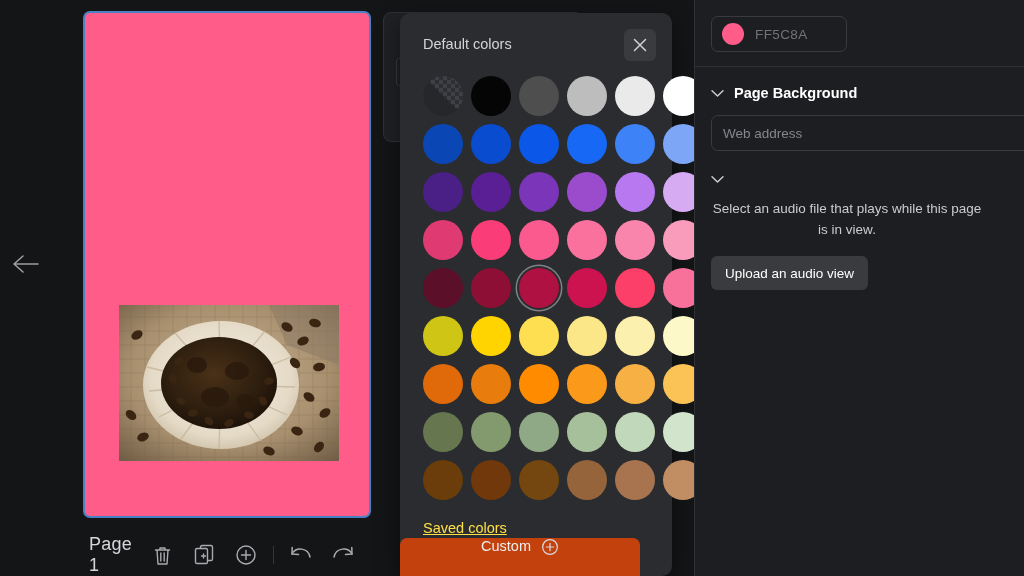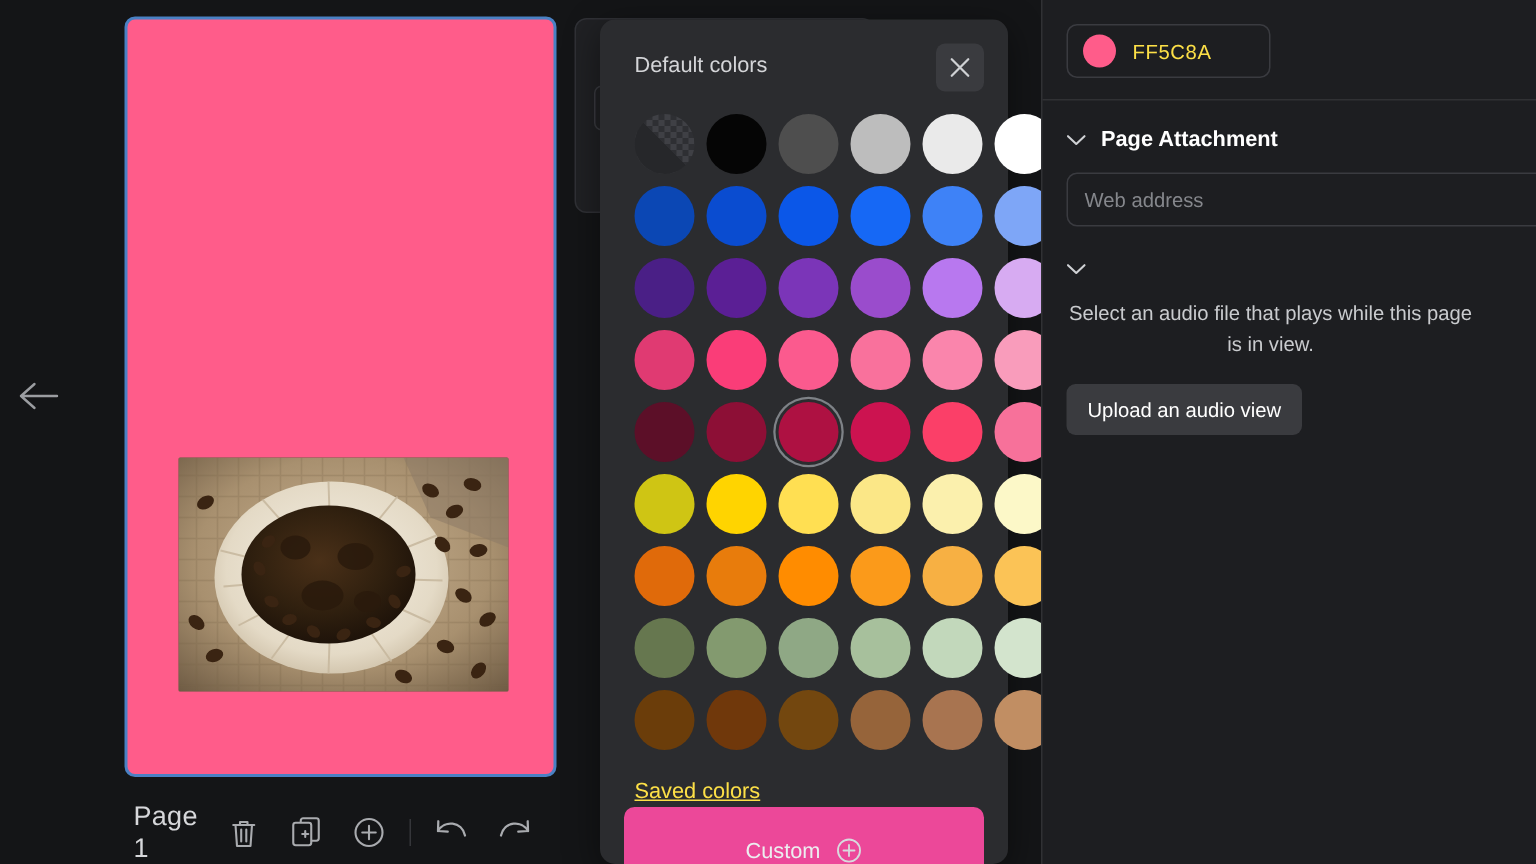--- a/index.html
+++ b/index.html
@@ -119,25 +119,25 @@
   }
   .saved-title {
     margin-top: 20px;
     font-size: 14.5px; color: #fde047; text-decoration: underline;
   }
   .saved-row {
     margin-top: 14px;
     display: flex; gap: 8px;
   }
   .custom-btn {
-    position: absolute; left: 16px; bottom: 0;
+    position: absolute; left: 0; bottom: 0;
     width: 240px; height: 38px;
-    background: #ec4899;
+    background: #c2410c;
     border-radius: 7px 7px 0 0;
-    display: flex; align-items: flex-end; justify-content: center; gap: 10px;
+    display: flex; align-items: flex-start; justify-content: center; gap: 10px;
     cursor: pointer;
   }
   .custom-btn .lbl { font-size: 14.5px; color: #eceef0; }
 
   
   .right-panel {
     position: absolute; left: 694px; top: 0;
     width: 330px; height: 576px;
     background: #1d1e21;
     border-left: 1px solid #303134;
@@ -146,21 +146,21 @@
   .rp-divider { height: 1px; background: #303134; margin-top: 14px; }
   .color-chip {
     margin: 16px 0 0 16px;
     width: 136px; height: 36px;
     border: 1px solid #3a3b40; border-radius: 7px;
     display: flex; align-items: center; gap: 11px;
     padding-left: 10px;
     cursor: pointer;
   }
   .chip-dot { width: 22px; height: 22px; border-radius: 50%; }
-  .chip-hex { font-size: 13.5px; color: #fde047; letter-spacing: .4px; }
+  .chip-hex { font-size: 13.5px; color: #737373; letter-spacing: .4px; }
   .sec-head {
     display: flex; align-items: center; gap: 10px;
     margin-top: 18px; cursor: pointer;
   }
   .sec-head .title {
     font-size: 14.5px; font-weight: bold; color: #ffffff;
   }
   .web-input {
     margin-top: 14px;
     width: 336px; height: 36px;
@@ -401,21 +401,21 @@
       <span class="chip-hex">FF5C8A</span>
     </div>
 
     <div class="rp-divider"></div>
 
     <div class="rp-section">
       <div class="sec-head">
         <svg width="13" height="9" viewBox="0 0 13 9">
           <path d="M1 1.8 L6.5 7 L12 1.8" stroke="#cfd1d4" stroke-width="1.4" fill="none" stroke-linecap="round" stroke-linejoin="round"></path>
         </svg>
-        <span class="title">Page Attachment</span>
+        <span class="title">Page Background</span>
       </div>
       <input class="web-input" type="text" placeholder="Web address" style="">
     </div>
 
     <div class="rp-section" style="margin-top:24px;">
       <div class="sec-head" style="margin-top:0;">
         <svg width="13" height="9" viewBox="0 0 13 9">
           <path d="M1 1.8 L6.5 7 L12 1.8" stroke="#cfd1d4" stroke-width="1.4" fill="none" stroke-linecap="round" stroke-linejoin="round"></path>
         </svg>
       </div>

